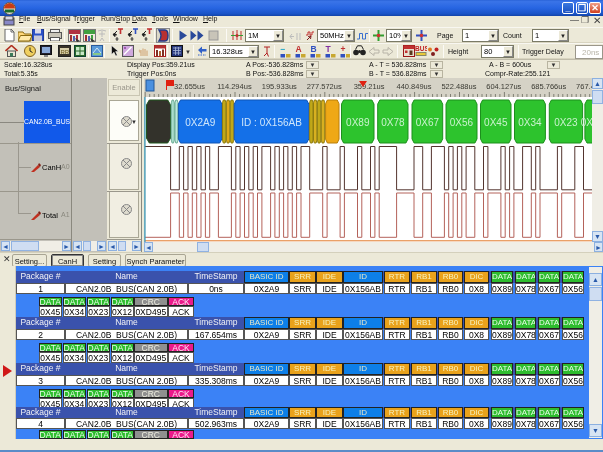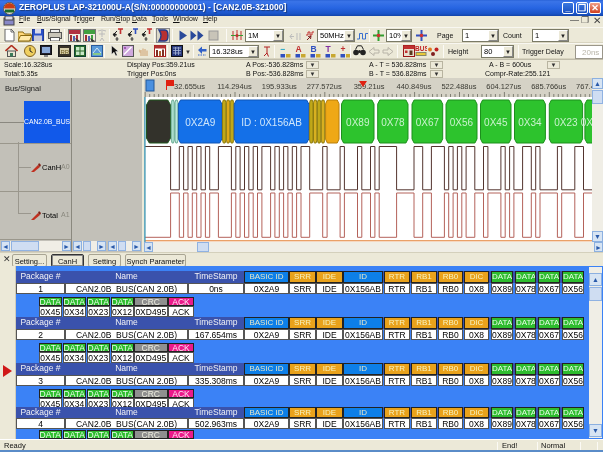--- a/index.html
+++ b/index.html
@@ -53,21 +53,20 @@
 .groove{position:absolute;top:2px;height:10px;width:1px;background:#c6c2ae;border-right:1px solid #fbfaf5}
 </style></head><body>
 <div id="win">
 
 <div class="abs" id="title">
   <svg class="abs" style="left:3px;top:2px" width="13" height="13" viewBox="0 0 13 13">
         <circle cx="6.5" cy="6.5" r="6" fill="#e8e4da" stroke="#555"></circle>
         <path d="M1 6.5 A5.5 5.5 0 0 1 12 6.5 Z" fill="#c83c14"></path>
         <path d="M2 9 L11 9" stroke="#1a6a2a" stroke-width="3"></path>
       </svg>
-  <span class="txt">ZEROPLUS LAP-321000U-A(S/N:00000000001) - [CAN2.0B-321000]</span>
   <div class="tbtn" style="left:562px;background:linear-gradient(#3a78e0,#1a50c0)">_</div>
   <div class="tbtn" style="left:576px;background:linear-gradient(#3a78e0,#1a50c0)">❐</div>
   <div class="tbtn" style="left:589px;background:linear-gradient(#f0a088,#d04020)">✕</div>
 </div>
 
 <div class="abs" id="menu">
   <svg class="abs" style="left:3px;top:0px" width="12" height="11" viewBox="0 0 12 11">
         <rect x="1" y="2" width="10" height="7" fill="#8888c8" stroke="#444"></rect>
         <rect x="2" y="0" width="8" height="4" fill="#d8d8e8" stroke="#444"></rect>
       </svg>
@@ -361,20 +360,45 @@
 
     <svg style="position:absolute;left:31px;top:133px" width="10" height="9" viewBox="0 0 10 9">
           <path d="M0 9 L7 2 L9 4 L3 9 Z" fill="#c03020"></path>
           <path d="M7 2 L8 0 L10 2 L9 4Z" fill="#802015"></path>
         </svg>
     <div style="position:absolute;left:42px;top:133px;font-size:7.5px;color:#000">Total</div>
     <div style="position:absolute;left:61px;top:133px;font-size:7px;color:#8a887e">A1</div>
   </div>
 
 
+  <div class="colp" style="left:107px;width:35px;border-right:1px solid #8a887e">
+    <div class="colhdr" style="color:#9a978c">Enable</div>
+    <div class="cell" style="top:22px;height:41px;background:#fdfdf8">
+      <svg style="position:absolute;left:11px;top:15px" width="11" height="11" viewBox="0 0 11 11">
+            <circle cx="5.5" cy="5.5" r="5" fill="#dedbce" stroke="#888"></circle>
+            <path d="M2 2 L9 9 M9 2 L2 9" stroke="#888"></path>
+          </svg>
+      <div style="position:absolute;right:1px;top:18px;font-size:6px;color:#333">▼</div>
+    </div>
+    <div class="cell" style="top:65px;height:47px">
+      <svg style="position:absolute;left:11px;top:14px" width="11" height="11" viewBox="0 0 11 11">
+            <circle cx="5.5" cy="5.5" r="5" fill="#dedbce" stroke="#888"></circle>
+            <path d="M2 2 L9 9 M9 2 L2 9" stroke="#888"></path>
+          </svg>
+    </div>
+    <div class="cell" style="top:113px;height:47px">
+      <svg style="position:absolute;left:11px;top:12px" width="11" height="11" viewBox="0 0 11 11">
+            <circle cx="5.5" cy="5.5" r="5" fill="#dedbce" stroke="#888"></circle>
+            <path d="M2 2 L9 9 M9 2 L2 9" stroke="#888"></path>
+          </svg>
+    </div>
+    <div class="rowline" style="top:64.5px"></div>
+    <div class="rowline" style="top:112.5px"></div>
+    <div class="rowline" style="top:160.5px"></div>
+  </div>
 
   <div style="position:absolute;left:142px;top:0;width:2px;height:174px;background:#ece9d8"></div>
 
   <svg id="wavearea" width="459" height="174" viewBox="144 78 459 174">
     <rect x="144" y="78" width="459" height="19" fill="#d5d2c6"></rect>
     <rect x="144" y="97" width="459" height="147" fill="#ffffff"></rect>
     <text x="189.5" y="89" text-anchor="middle" font-size="7.5" fill="#3a3a33">32.655us</text>
 <text x="234.4" y="89" text-anchor="middle" font-size="7.5" fill="#3a3a33">114.294us</text>
 <text x="279.3" y="89" text-anchor="middle" font-size="7.5" fill="#3a3a33">195.933us</text>
 <text x="324.2" y="89" text-anchor="middle" font-size="7.5" fill="#3a3a33">277.572us</text>
@@ -768,23 +792,14 @@
 <div class="tsd" style="left:168px;width:26px">ACK</div>
 </div>
 
   <div style="position:absolute;left:589px;top:1px;width:13px;height:171px;background:#f0eee6">
     <div class="sbtn" style="left:0;top:6px;width:13px;height:13px;line-height:12px">▲</div>
     <div class="sthumb" style="left:0;top:20px;width:13px;height:14px"></div>
     <div class="sbtn" style="left:0;top:157px;width:13px;height:13px;line-height:12px">▼</div>
   </div>
 </div>
 
-<div class="abs" id="status">
-  <div style="position:absolute;left:4px;top:1px">Ready</div>
-  <div class="groove" style="left:497px"></div>
-  <div style="position:absolute;left:502px;top:1px">End!</div>
-  <div class="groove" style="left:537px"></div>
-  <div style="position:absolute;left:541px;top:1px">Normal</div>
-  <div class="groove" style="left:580px"></div>
-  <div class="groove" style="left:597px"></div>
-</div>
 <div class="abs" id="bluebottom"></div>
 </div>
 
 </body></html>

